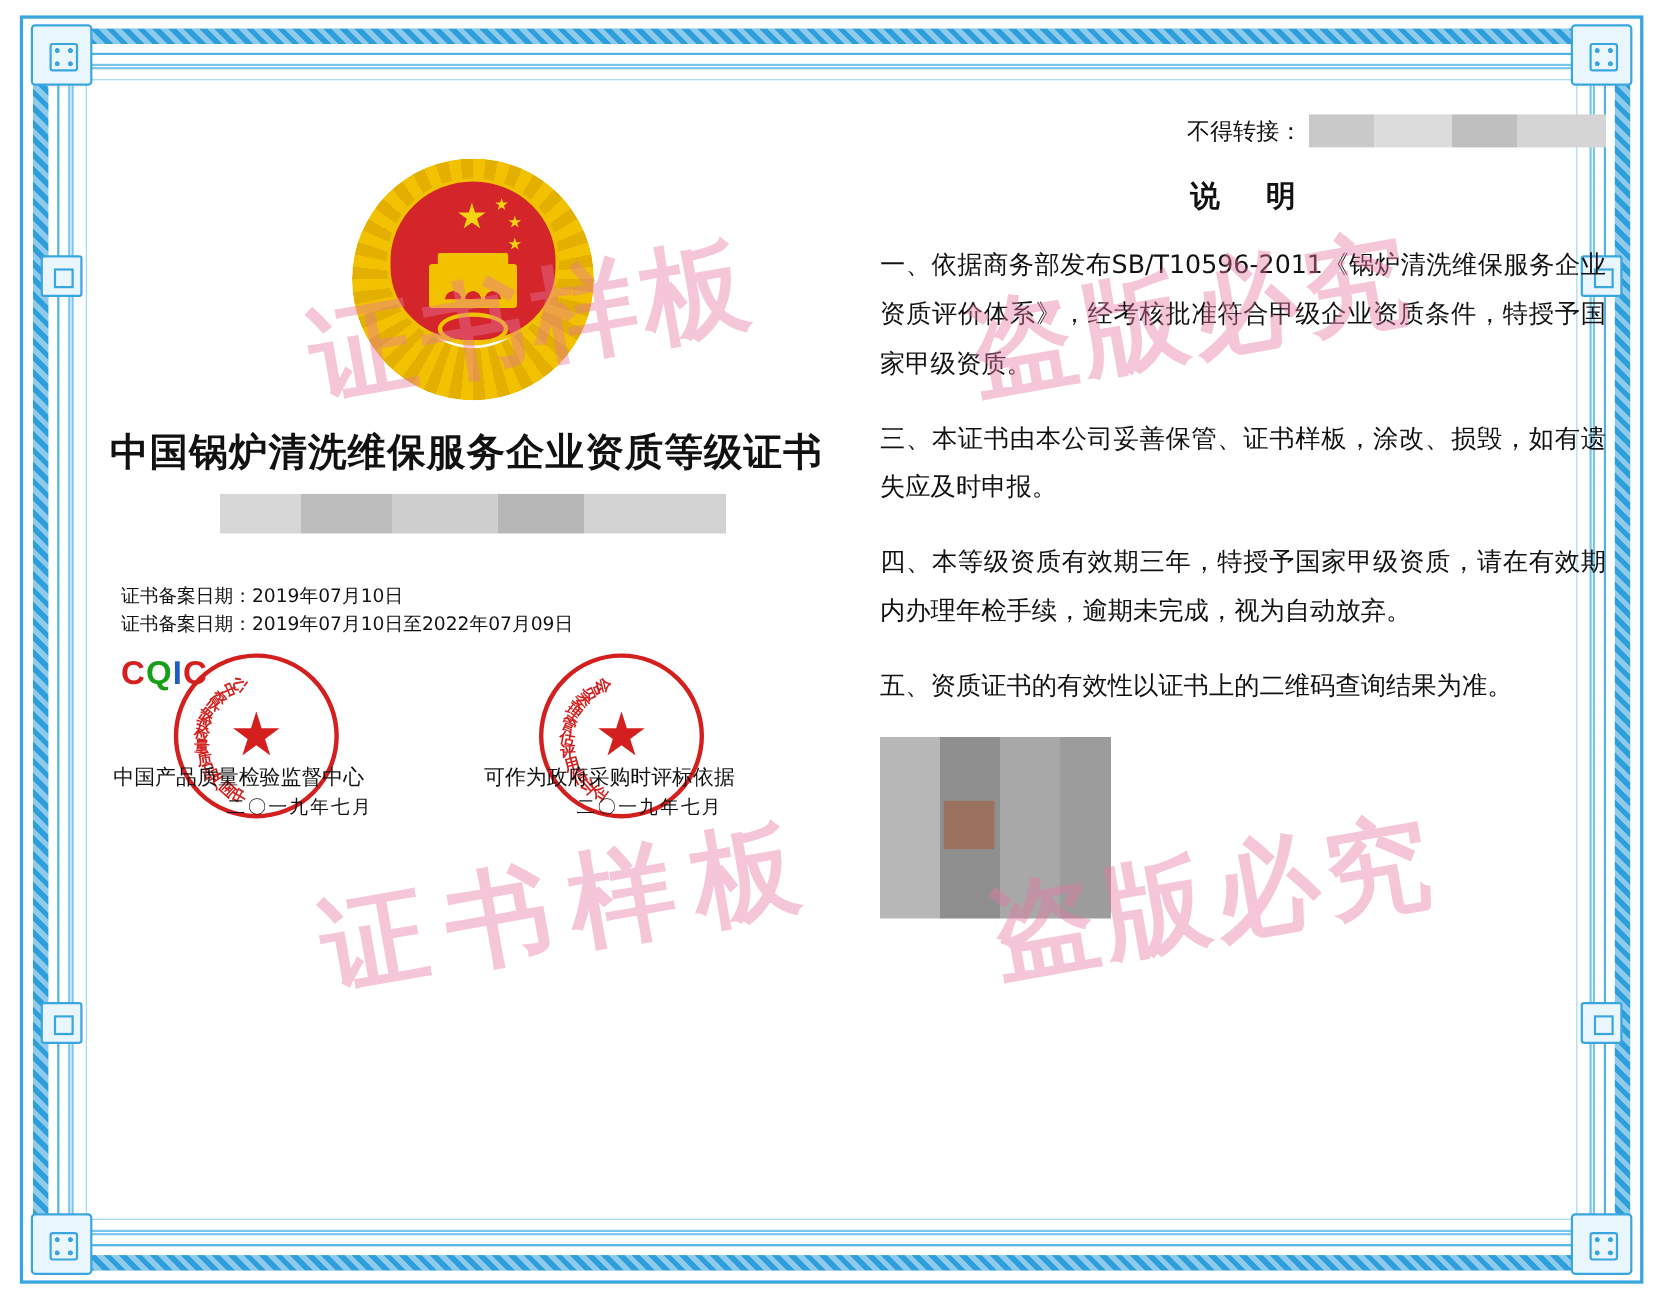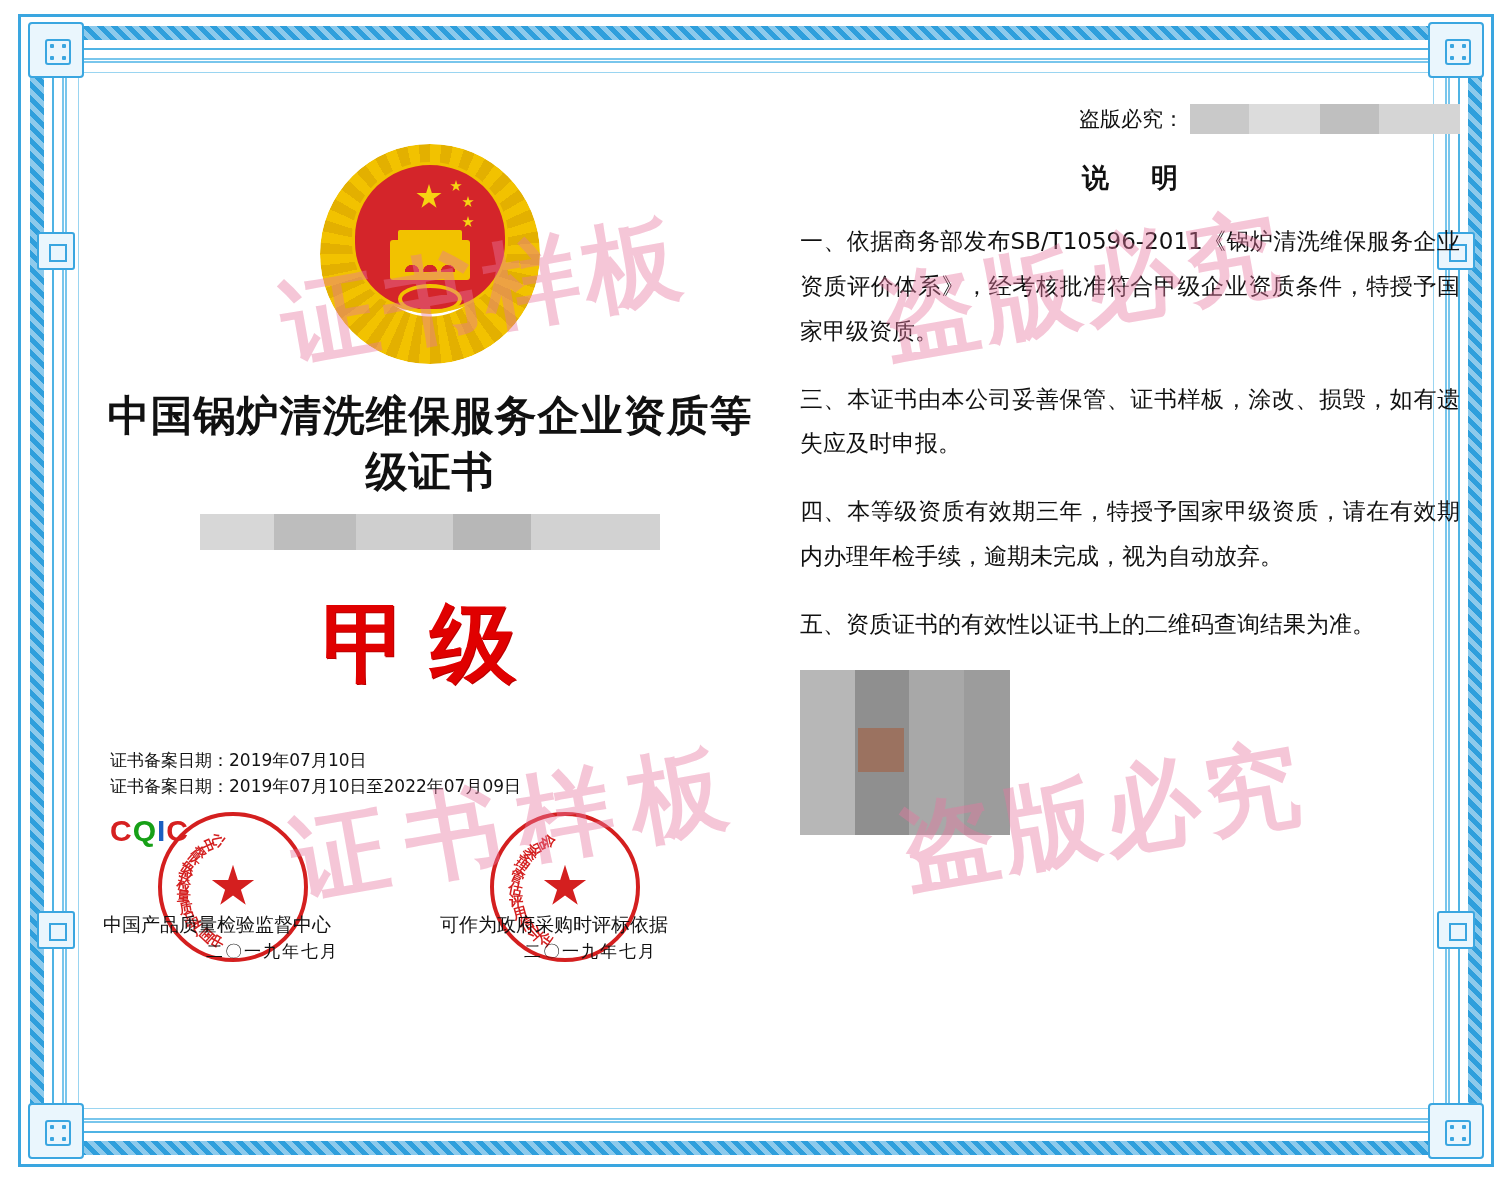--- a/index.html
+++ b/index.html
@@ -123,23 +123,23 @@
       radial-gradient(circle at 12px 20px,#d4252a 7px,transparent 7.5px),
       radial-gradient(circle at 30px 20px,#d4252a 7px,transparent 7.5px),
       radial-gradient(circle at 48px 20px,#d4252a 7px,transparent 7.5px);
   }
   .emblem .gear{
     position:absolute;left:78px;top:140px;width:64px;height:30px;
     border:4px solid #f2c200;border-radius:50%;box-sizing:border-box;
   }
 
   .cert-title{
-    margin-top:24px;text-align:center;color:#111;
-    font-family:"DejaVu Sans","Liberation Sans",sans-serif;
-    font-size:42px;font-weight:bold;letter-spacing:1px;
+    margin-top:24px;text-align:left;color:#111;
+    font-family:"DejaVu Sans","Liberation Sans",sans-serif;
+    font-size:35px;font-weight:bold;letter-spacing:1px;
   }
   .hereby{
     margin-top:22px;text-align:center;font-size:22px;color:#1a1a1a;
     font-family:"DejaVu Sans","Liberation Sans",sans-serif;
   }
   .redact-bar{
     margin:14px auto 0 auto;height:36px;width:460px;
     background:linear-gradient(90deg,#d7d7d7 0 16%,#bdbdbd 16% 34%,#cfcfcf 34% 55%,#b7b7b7 55% 72%,#d2d2d2 72% 100%);
   }
   .grade{
@@ -264,21 +264,20 @@
       <div class="star-s s4"></div>
       <div class="gate"></div>
       <div class="gear"></div>
     </div>
 
     <div class="cert-title">中国锅炉清洗维保服务企业资质等级证书</div>
 
 
     <div class="redact-bar"></div>
 
-    <div class="grade">甲级</div>
 
     <div class="dates">
       <div>证书备案日期：2019年07月10日</div>
       <div>证书备案日期：2019年07月10日至2022年07月09日</div>
     </div>
 
     <div class="cqic">
       <span class="c">C</span><span class="q">Q</span><span class="i">I</span><span class="c2">C</span>
     </div>
 
@@ -319,21 +318,21 @@
       <div class="org-line org1">中国产品质量检验监督中心</div>
       <div class="org-line org2">可作为政府采购时评标依据</div>
       <div class="date-cn dcn1">二〇一九年七月</div>
       <div class="date-cn dcn2">二〇一九年七月</div>
     </div>
   </div>
 
   <div class="right-col">
 
     <div class="certno">
-      <span>盗版必究：</span>
+      <span>不得转接：</span>
       <span class="blk"></span>
     </div>
 
     <div class="notes-title">说明</div>
 
     <div class="notes">
       <p class="note">一、依据商务部发布SB/T10596-2011《锅炉清洗维保服务企业资质评价体系》，经考核批准符合甲级企业资质条件，特授予国家甲级资质。</p>
       <p class="note">三、本证书由本公司妥善保管、证书样板，涂改、损毁，如有遗失应及时申报。</p>
       <p class="note">四、本等级资质有效期三年，特授予国家甲级资质，请在有效期内办理年检手续，逾期未完成，视为自动放弃。</p>
       <p class="note">五、资质证书的有效性以证书上的二维码查询结果为准。</p>

